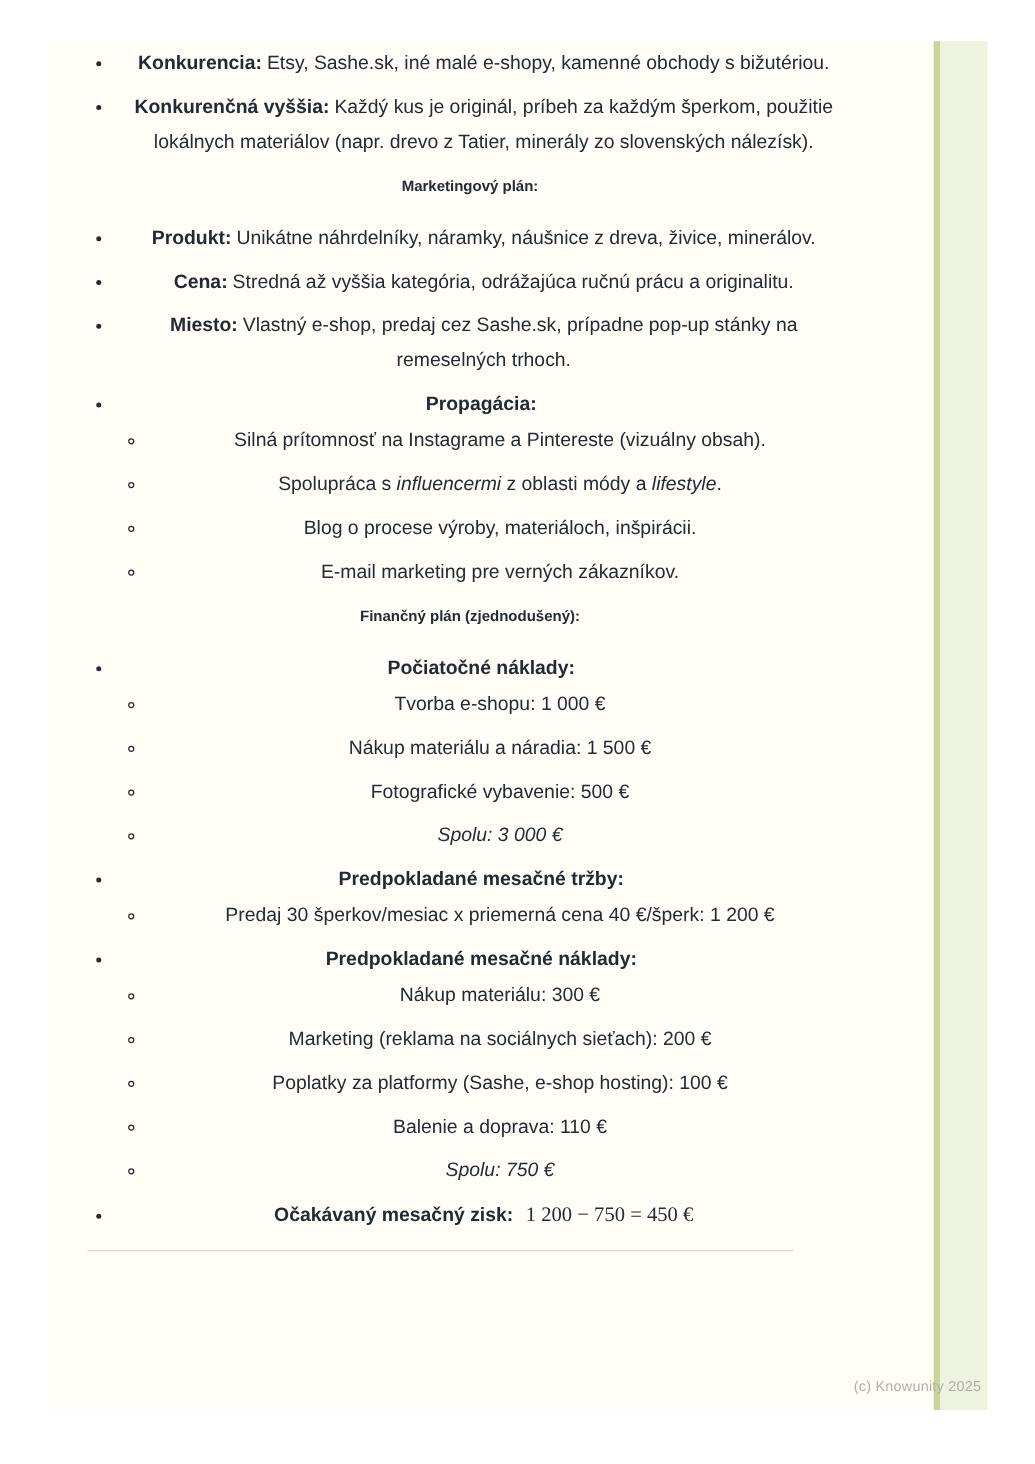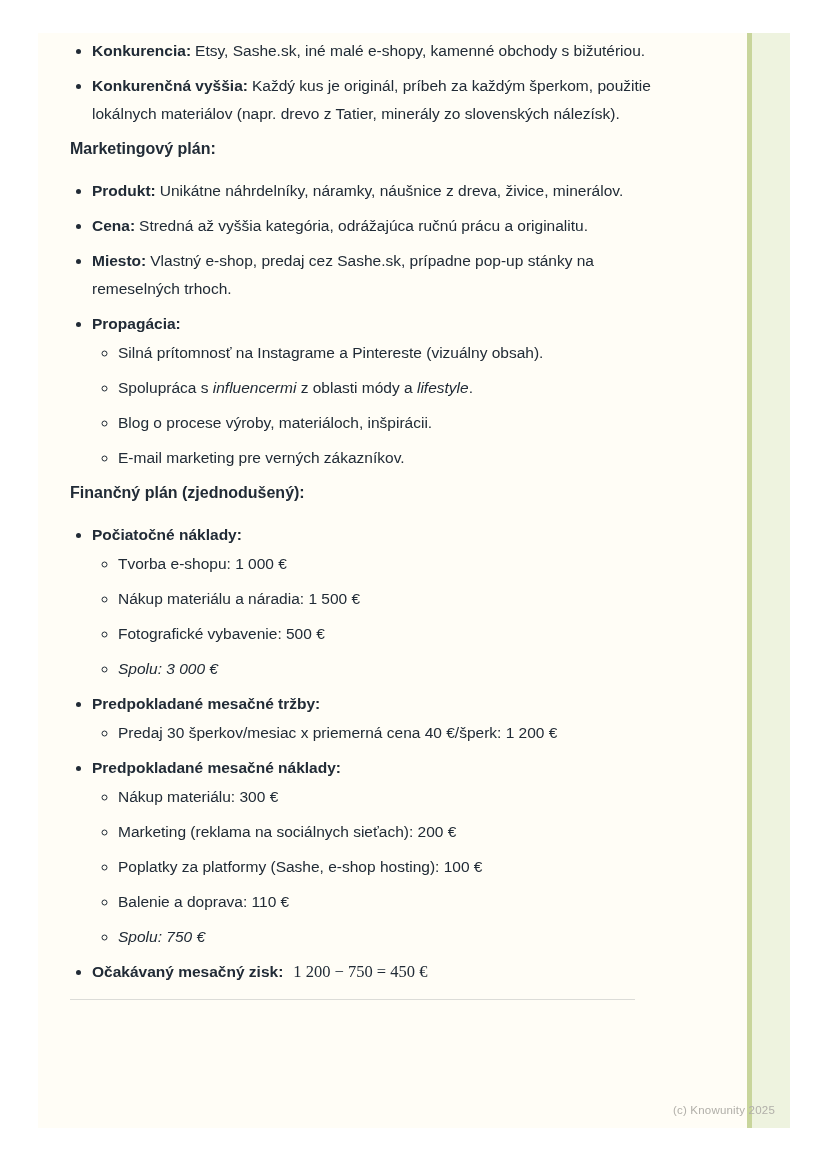--- a/index.html
+++ b/index.html
@@ -9,20 +9,21 @@
     font-family: "Liberation Sans", sans-serif;
     color: var(--text, #212b36);
     position: relative;
     overflow: hidden;
   }
   .page {
     position: absolute;
     left: 38px; top: 33px;
     width: 752px; height: 1095px;
     background: var(--page-bg, #fffdf6);
+    text-align: center;
   }
   .accent {
     position: absolute;
     top: 0; right: 0;
     width: 43px; height: 100%;
     background: var(--panel, #eef3df);
     border-left: 5px solid var(--stripe, #c8d59b);
     z-index: 1;
   }
   .content {
@@ -30,37 +31,37 @@
     left: 32px; top: 4px;
     width: 612px;
     font-size: 15.5px;
     line-height: 28px;
   }
   ul.l1 { list-style: disc; padding-left: 22px; margin: 0; }
   ul.l1 > li { margin-bottom: 7px; }
   ul.l2 { list-style: circle; padding-left: 26px; margin: 1px 0 0 0; }
   ul.l2 > li { margin-bottom: 7px; }
   ul.l2 > li:last-child { margin-bottom: 0; }
-  h3 { font-size: 16px; font-weight: bold; line-height: 28px; margin: 0 0 14px 0; }
+  h3 { font-size: 12px; font-weight: bold; line-height: 28px; margin: 0 0 14px 0; }
   b.lead { margin-right: 4px; font-weight: bold; }
   .math {
     font-family: "Liberation Serif", serif;
     font-size: 16.5px;
     margin-left: 6px;
   }
   .total-line { font-style: italic; }
   hr.divider {
     border: none;
     border-top: 1px solid var(--divider, #dcdcd8);
     width: 565px;
     margin: 13px 0 0 0;
   }
   .footer {
     position: absolute;
-    right: 15px; bottom: 12px;
+    right: 5px; bottom: 12px;
     font-size: 11.5px;
     letter-spacing: 0.2px;
     color: var(--muted, #b1afa9);
     z-index: 2;
   }
 </style>
 </head>
 <body>
 
 <div class="page">

